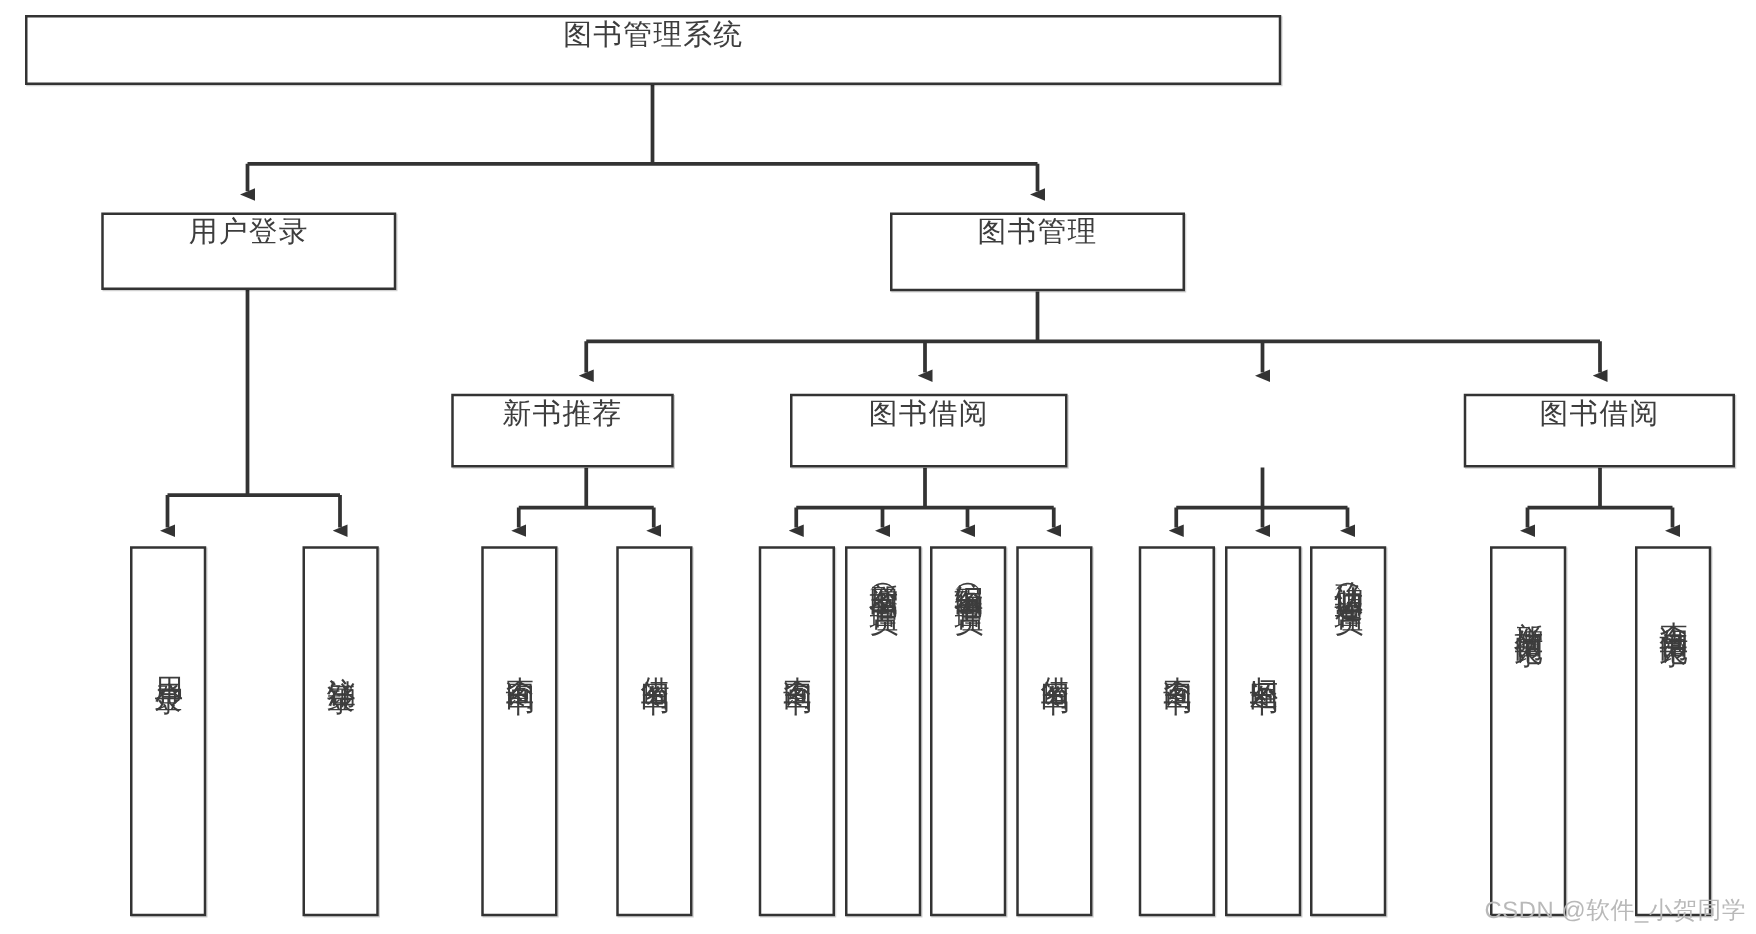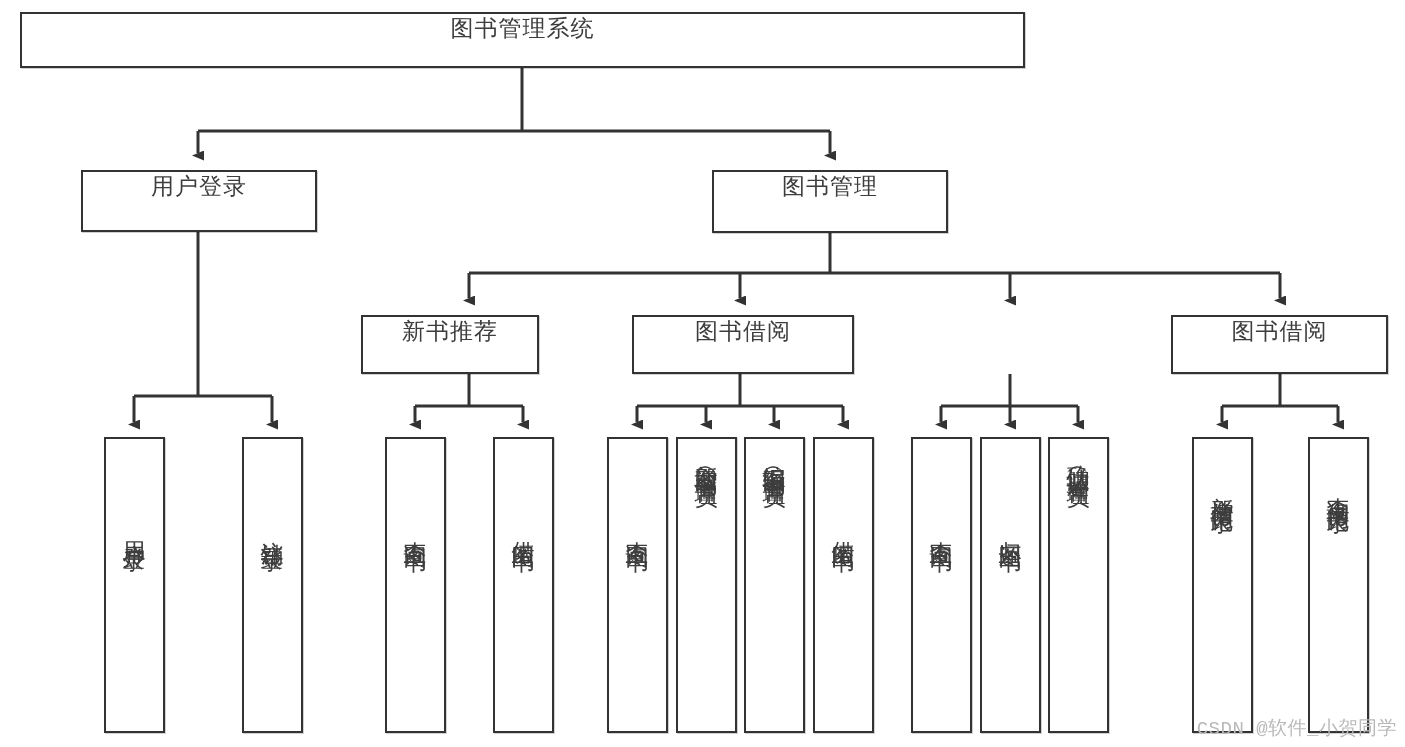--- a/index.html
+++ b/index.html
@@ -59,21 +59,21 @@
     white-space: nowrap;
   }
   #watermark {
     position: absolute;
     right: 8px;
     bottom: 6px;
     font-size: 19px;
     color: #b9b9b9;
     letter-spacing: 0.5px;
     user-select: none;
-    font-family: Liberation Mono, monospace;
+    font-family: Liberation Sans, sans-serif;
   }
 </style>
 </head>
 <body>
 
 <div id="canvas">
 
   <svg id="diagram-svg" viewBox="0 0 1405 747" xmlns="http://www.w3.org/2000/svg">
     <defs>
       <marker id="arrow" markerWidth="10" markerHeight="12" refX="2.5" refY="6" orient="auto" markerUnits="userSpaceOnUse">

